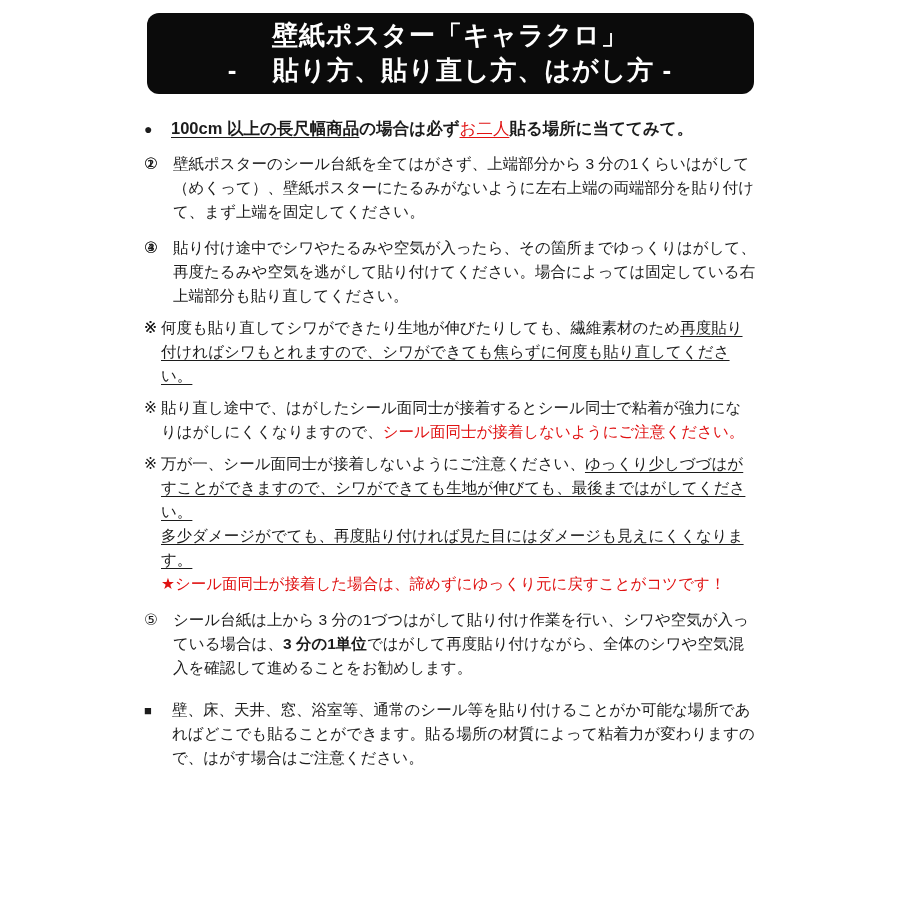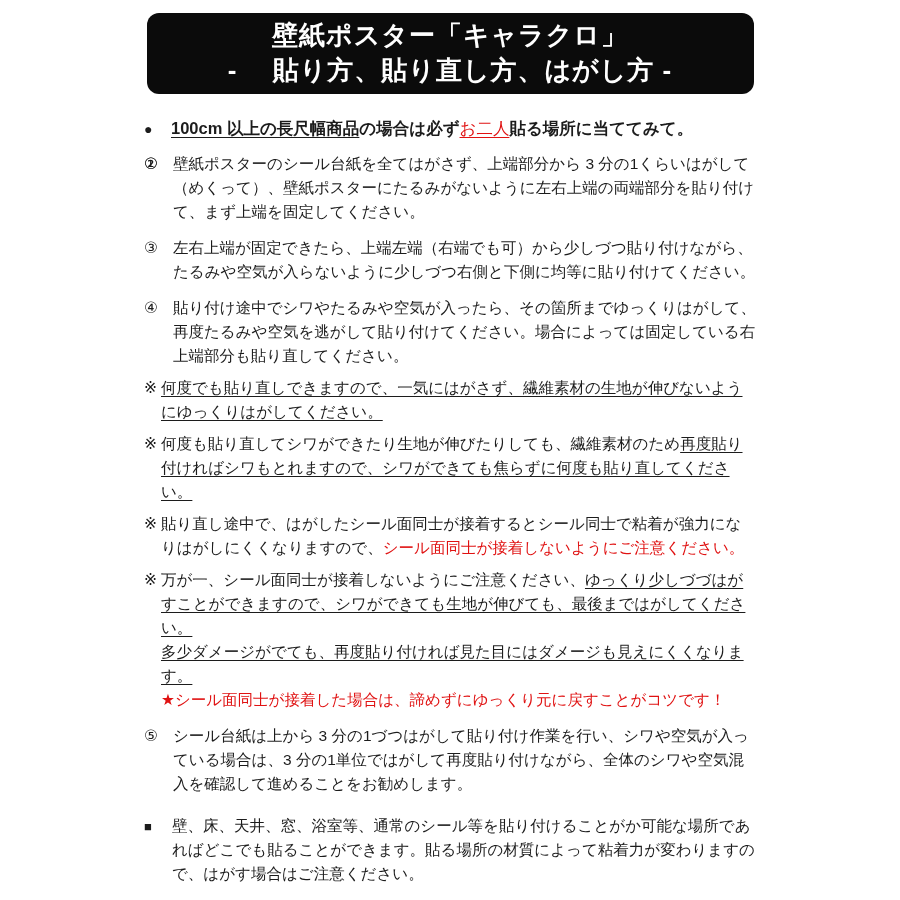--- a/index.html
+++ b/index.html
@@ -20,39 +20,39 @@
   .section{position:relative;font-size:15.5px;line-height:24px;margin-top:12px;}
   .section .marker{position:absolute;left:0;top:0;}
   .section.bullet{padding-left:27px;font-weight:bold;font-size:16.5px;margin-top:0;}
   .section.bullet .marker{font-size:14px;top:1px;}
   .section.num{padding-left:29px;}
   .section.note{padding-left:17px;margin-top:8px;}
   .section.square{padding-left:28px;margin-top:18px;}
   .section.square .marker{font-size:13px;top:1px;}
   .u{text-decoration:underline;text-underline-offset:3px;}
   .red{color:#e01212;font-weight:normal;}
-  .b{font-weight:normal;}
+  .b{font-weight:bold;}
 </style>
 </head>
 <body>
 
 <div class="page">
 
   <div class="header-box">
     <div>壁紙ポスター「キャラクロ」</div>
     <div>-　 貼り方、貼り直し方、はがし方 -</div>
   </div>
 
   <div class="sections">
       <div class="section bullet"><span class="marker">●</span><span class="content"><span class="u">100cm 以上の長尺幅商品</span><span>の場合は必ず</span><span class="u red">お二人</span><span>貼る場所に当ててみて。</span></span></div>
       <div class="section num"><span class="marker">①</span></div>
       <div class="section num"><span class="marker">②</span><span class="content"><span>壁紙ポスターのシール台紙を全てはがさず、上端部分から 3 分の1くらいはがして（めくって）、壁紙ポスターにたるみがないように左右上端の両端部分を貼り付けて、まず上端を固定してください。</span></span></div>
-      <div class="section num"><span class="marker">③</span><span class="content"><span>左右上端が固定できたら、上端左端（右端でも可）から少しづつ貼り付けながら、たるみや空気が入らないように少しづつ右側と下側に均等に貼り付けてください。</span></span></div>
+      <div class="section num"><span class="marker">③</span></div>
       <div class="section num"><span class="marker">④</span><span class="content"><span>貼り付け途中でシワやたるみや空気が入ったら、その箇所までゆっくりはがして、再度たるみや空気を逃がして貼り付けてください。場合によっては固定している右上端部分も貼り直してください。</span></span></div>
-      <div class="section note"><span class="marker">※</span><span class="content"><span class="u">何度でも貼り直しできますので、一気にはがさず、繊維素材の生地が伸びないようにゆっくりはがしてください。</span></span></div>
+      <div class="section note"><span class="marker">※</span></div>
       <div class="section note"><span class="marker">※</span><span class="content"><span>何度も貼り直してシワができたり生地が伸びたりしても、繊維素材のため</span><span class="u">再度貼り付ければシワもとれますので、シワができても焦らずに何度も貼り直してください。</span></span></div>
       <div class="section note"><span class="marker">※</span><span class="content"><span>貼り直し途中で、はがしたシール面同士が接着するとシール同士で粘着が強力になりはがしにくくなりますので、</span><span class="red">シール面同士が接着しないようにご注意ください。</span></span></div>
       <div class="section note"><span class="marker">※</span><span class="content"><span>万が一、シール面同士が接着しないようにご注意ください、</span><span class="u">ゆっくり少しづづはがすことができますので、シワができても生地が伸びても、最後まではがしてください。</span><br><span class="u">多少ダメージがでても、再度貼り付ければ見た目にはダメージも見えにくくなります。</span><br><span class="red">★シール面同士が接着した場合は、諦めずにゆっくり元に戻すことがコツです！</span></span></div>
       <div class="section num"><span class="marker">⑤</span><span class="content"><span>シール台紙は上から 3 分の1づつはがして貼り付け作業を行い、シワや空気が入っている場合は、</span><span class="b">3 分の1単位</span><span>ではがして再度貼り付けながら、全体のシワや空気混入を確認して進めることをお勧めします。</span></span></div>
       <div class="section square"><span class="marker">■</span><span class="content"><span>壁、床、天井、窓、浴室等、通常のシール等を貼り付けることがか可能な場所であればどこでも貼ることができます。貼る場所の材質によって粘着力が変わりますので、はがす場合はご注意ください。</span></span></div>
     </div>
 
 </div>
 
 </body></html>

